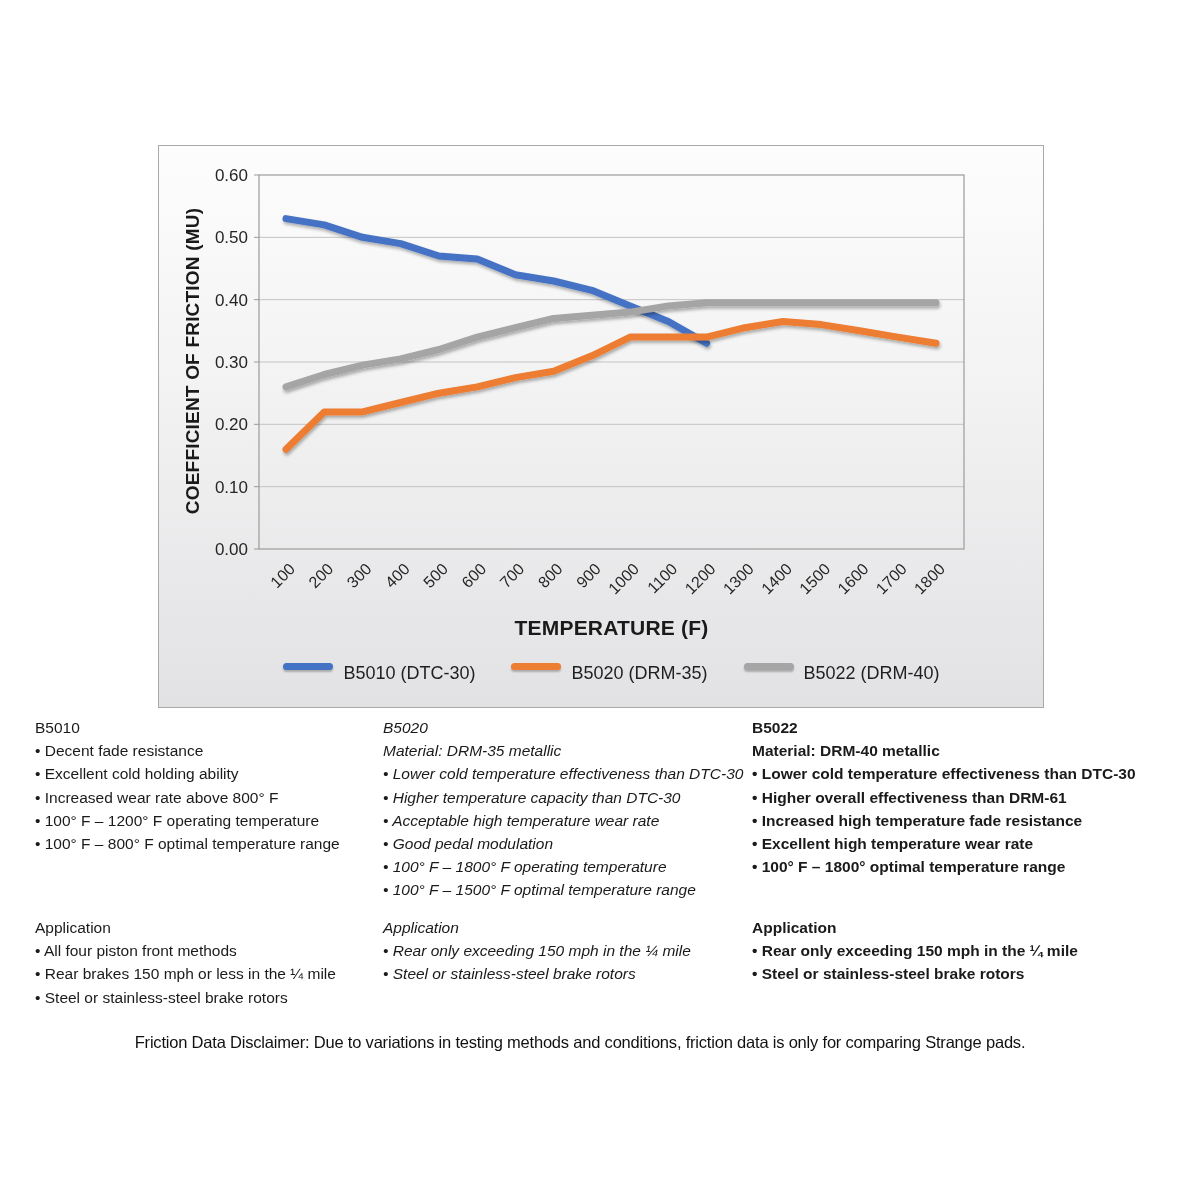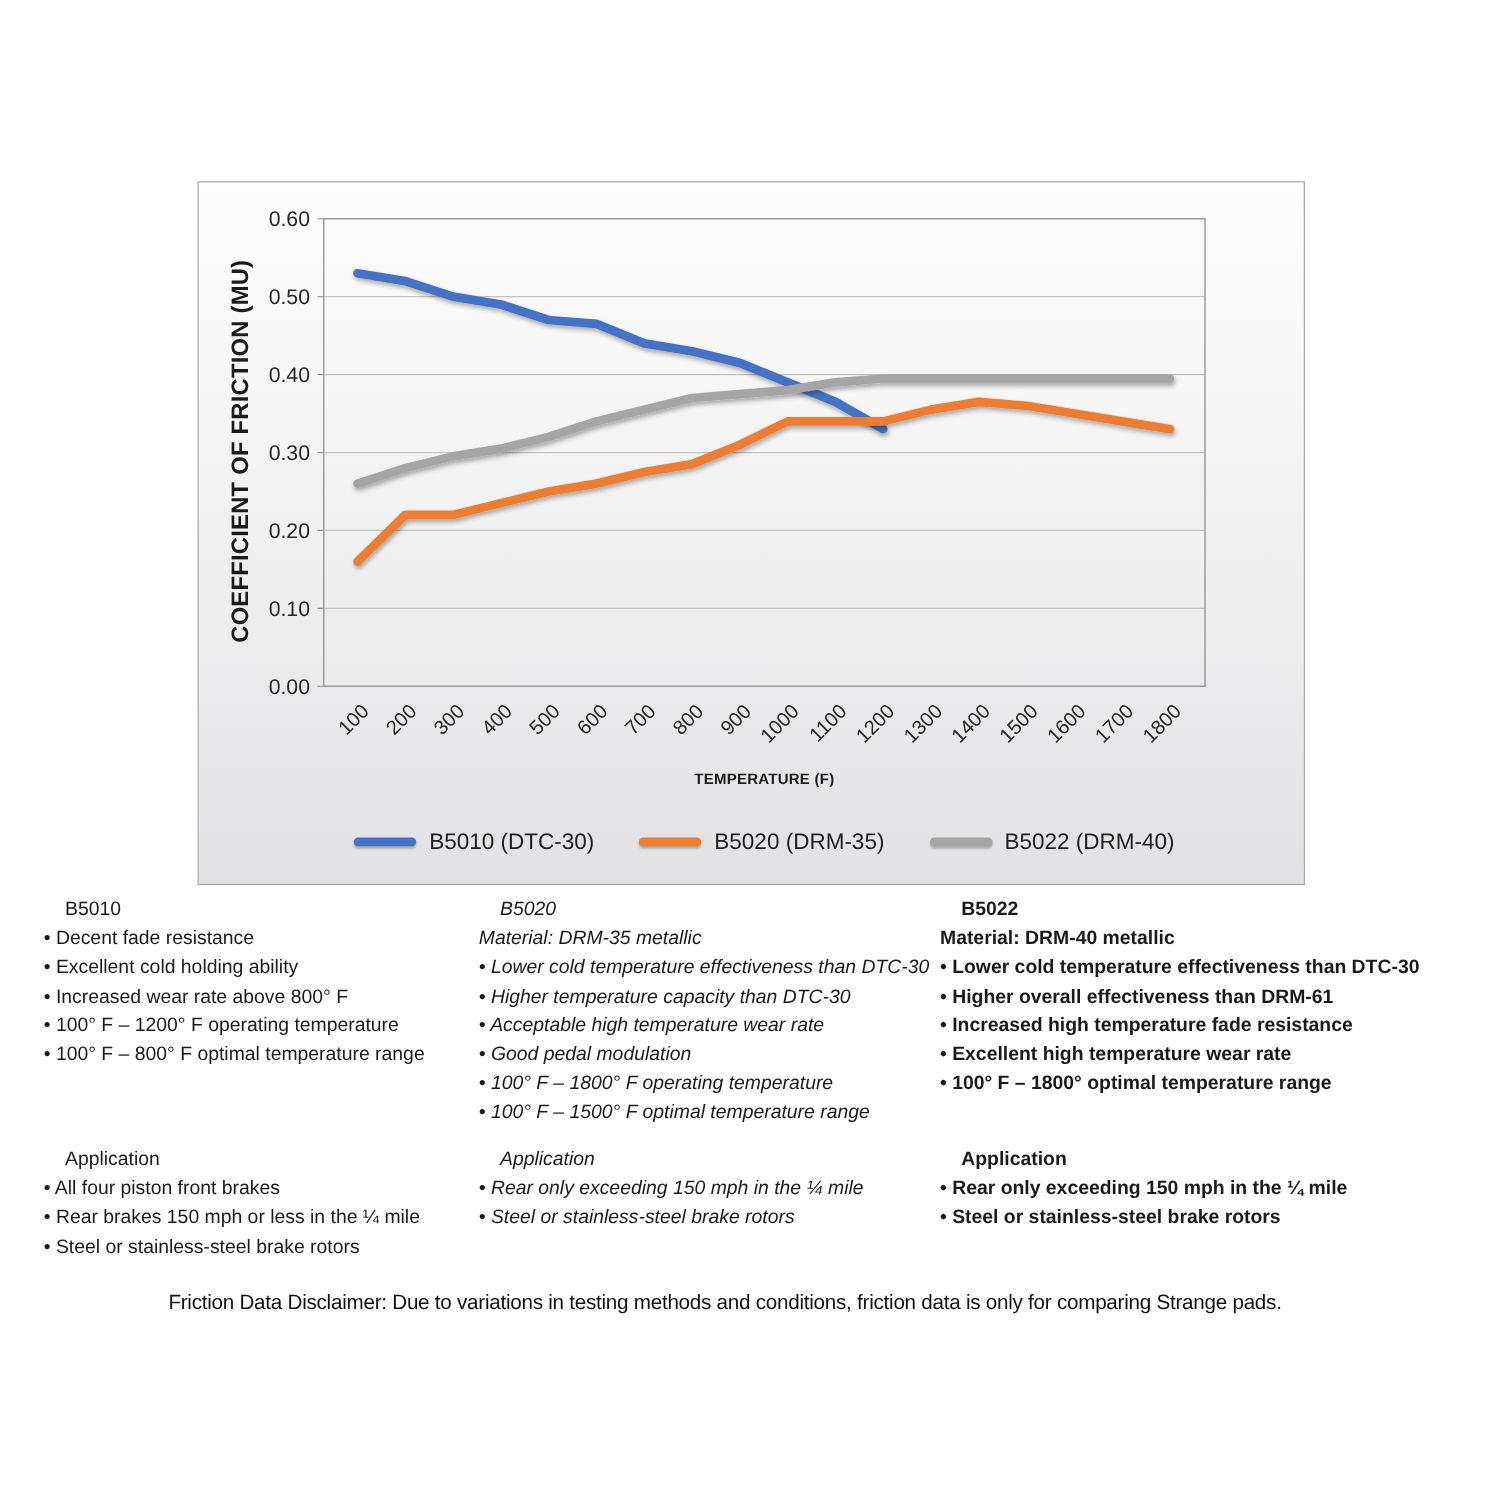--- a/index.html
+++ b/index.html
@@ -12,36 +12,36 @@
     background:linear-gradient(180deg,#fdfdfd 0%,#f2f2f3 45%,#e2e2e4 100%);
     border:1.5px solid #a9a9a9;box-sizing:border-box;
   }
   .chart-card svg{position:absolute;left:0;top:0;font-family:"Liberation Sans",sans-serif;}
   .y-title{
     position:absolute;left:-153px;top:204px;width:374px;text-align:center;
     transform:rotate(-90deg);font-weight:bold;font-size:19px;color:#1a1a1a;letter-spacing:.2px;
   }
   .x-title{
     position:absolute;left:100px;top:470px;width:705px;text-align:center;
-    font-weight:bold;font-size:12px;color:#1a1a1a;letter-spacing:.2px;
+    font-weight:bold;font-size:21px;color:#1a1a1a;letter-spacing:.2px;
   }
   .legend{
     position:absolute;left:100px;top:514px;width:705px;height:26px;
     display:flex;justify-content:center;align-items:center;gap:36px;
   }
-  .legend-item{display:flex;align-items:center;gap:10px;}
+  .legend-item{display:flex;align-items:flex-start;gap:10px;}
   .legend-swatch{width:50px;height:7px;border-radius:4px;box-shadow:0 2px 2px rgba(0,0,0,.25);}
   .legend-label{font-size:18px;color:#1f1f1f;}
   .info-col{position:absolute;top:716px;font-size:15.5px;line-height:23.2px;white-space:nowrap;}
   .col-1{left:35px;width:345px;}
   .col-2{left:383px;width:405px;font-style:italic;}
   .col-3{left:752px;width:400px;font-weight:bold;}
   .app-block{position:absolute;left:0;top:200px;}
   .txt-line{height:23.2px;}
-  .col-heading{height:23.2px;margin-left:17px;}
+  .col-heading{height:23.2px;}
   .disclaimer{
     position:absolute;left:0;top:1033px;width:1160px;text-align:center;
     font-size:16.5px;color:#111;letter-spacing:-.2px;
   }
 </style>
 </head>
 <body>
 
 <div class="chart-card">
   <svg id="chart-svg" width="886" height="563" viewBox="0 0 886 563">
@@ -115,21 +115,21 @@
   <div>
       <div class="txt-line">• Decent fade resistance</div>
       <div class="txt-line">• Excellent cold holding ability</div>
       <div class="txt-line">• Increased wear rate above 800° F</div>
       <div class="txt-line">• 100° F – 1200° F operating temperature</div>
       <div class="txt-line">• 100° F – 800° F optimal temperature range</div>
     </div>
   <div class="app-block">
     <div class="col-heading">Application</div>
     <div>
-        <div class="txt-line">• All four piston front brakes</div>
+        <div class="txt-line">• All four piston front methods</div>
         <div class="txt-line">• Rear brakes 150 mph or less in the ¼ mile</div>
         <div class="txt-line">• Steel or stainless-steel brake rotors</div>
       </div>
   </div>
 </div>
 
 <div class="info-col col-2">
   <div class="col-heading">B5020</div>
   <div>
       <div class="txt-line">Material: DRM-35 metallic</div>

